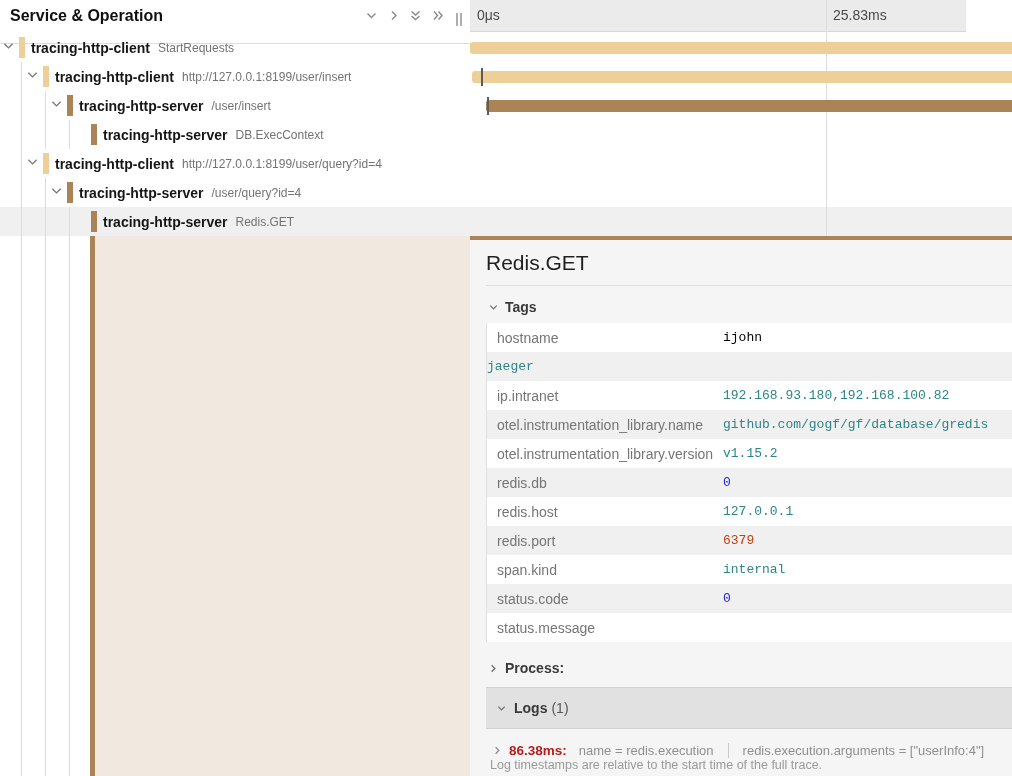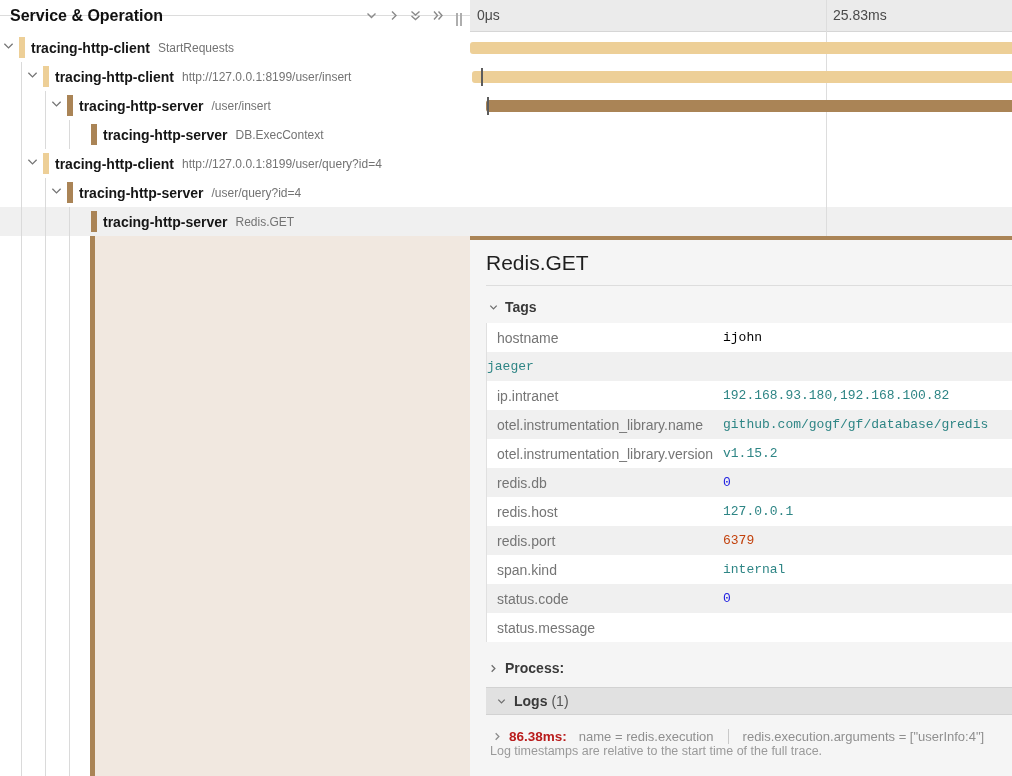--- a/index.html
+++ b/index.html
@@ -1,31 +1,31 @@
 <!DOCTYPE html>
 <html><head>
 <meta charset="utf-8">
 <style>
   html,body{margin:0;padding:0;background:#fff;}
   #stage{position:relative;width:1012px;height:776px;overflow:hidden;
          font-family:"Liberation Sans",sans-serif;background:#fff;}
   .abs{position:absolute;}
 
   
-  .hdr-left{left:0;top:0;width:470px;height:16px;background:#fff;
+  .hdr-left{left:0;top:0;width:470px;height:44px;background:#fff;
             border-bottom:1px solid #dcdcdc;box-sizing:border-box;}
   .hdr-title{position:absolute;left:10px;top:0;line-height:31px;
              font-size:16px;font-weight:700;color:#101010;white-space:nowrap;}
   .hdr-icons{position:absolute;left:364px;top:8px;display:flex;gap:7px;color:#8a8a8a;}
   .hdr-icons .icon{width:15px;height:15px;cursor:pointer;}
   .col-resizer{position:absolute;left:455px;top:13px;width:8px;height:13px;}
   .col-resizer i{position:absolute;top:0;width:1.5px;height:100%;background:#aeaeae;}
   .col-resizer i:first-child{left:1px}.col-resizer i:last-child{left:5px}
 
-  .hdr-right{left:470px;top:0;width:542px;height:32px;background:#ebebeb;
+  .hdr-right{left:470px;top:0;width:496px;height:32px;background:#ebebeb;
              border-bottom:1px solid #d6d6d6;box-sizing:border-box;}
   .tick-label{position:absolute;top:0;line-height:31px;font-size:14px;color:#4a4a4a;white-space:nowrap;}
 
   
   .sel-strip{background:#f0f0f0;}
   .gridline{width:1px;background:#ddd;top:0;}
   .trow{left:0;width:470px;height:29px;cursor:pointer;}
   .guide{position:absolute;top:0;width:1px;height:100%;background:#dadada;}
   .trow .chev{position:absolute;top:9px;color:#757575;cursor:pointer;}
   .mini-bar{position:absolute;top:4px;width:6px;height:21px;}
@@ -49,21 +49,21 @@
   .sec .chev{color:#6e6e6e;margin:0 6px 0 2px;display:flex;}
   .sec-label{font-size:14px;font-weight:700;color:#3a3a3a;}
   .tag-table{margin-top:4px;border-left:1px solid #e0e0e0;}
   .tag-row{display:flex;height:29px;align-items:center;}
   .tag-row.alt{background:#f0f0f0;}
   .tag-row.plain{background:#fff;}
   .tag-key{width:226px;padding-left:10px;font-size:14px;color:#757575;
            white-space:nowrap;overflow:hidden;flex:none;}
   .tag-val{font-family:"Liberation Mono",monospace;font-size:13px;white-space:nowrap;}
   .sec.process{margin-top:13px;height:26px;}
-  .logs-band{margin-top:6px;height:28px;background:#e1e1e1;display:flex;align-items:center;
+  .logs-band{margin-top:6px;height:42px;background:#e1e1e1;display:flex;align-items:center;
              border-top:1px solid #d2d2d2;border-bottom:1px solid #d2d2d2;
              box-sizing:border-box;padding-left:10px;cursor:pointer;}
   .logs-band .chev{color:#6e6e6e;margin-right:7px;display:flex;}
   .logs-count{font-size:14px;font-weight:400;color:#555;margin-left:4px;}
   .log-entry{margin-top:14px;display:flex;align-items:center;padding-left:6px;cursor:pointer;}
   .log-entry .chev{color:#8c8c8c;margin-right:6px;display:flex;}
   .log-ts{font-size:13.5px;font-weight:700;color:#b91c1c;margin-right:12px;white-space:nowrap;}
   .log-fields{display:flex;align-items:center;}
   .log-field{font-size:13px;color:#8f8f8f;white-space:nowrap;}
   .log-field + .log-field{border-left:1px solid #c9c9c9;margin-left:14px;padding-left:14px;}

